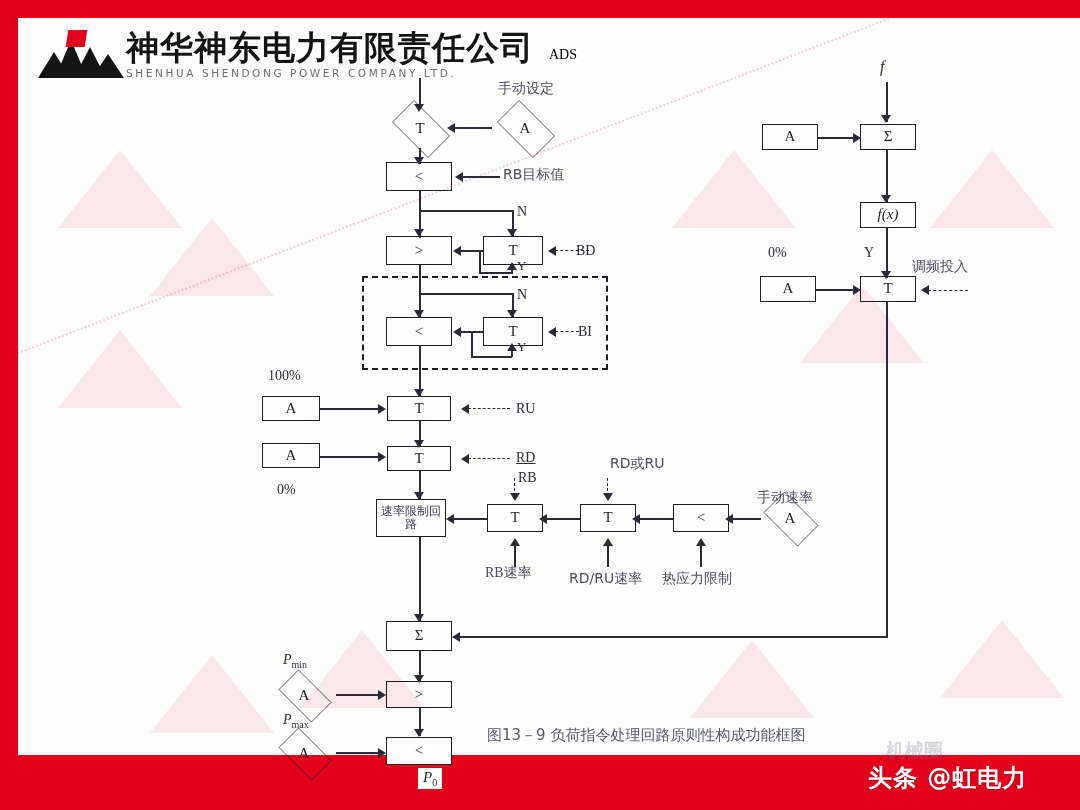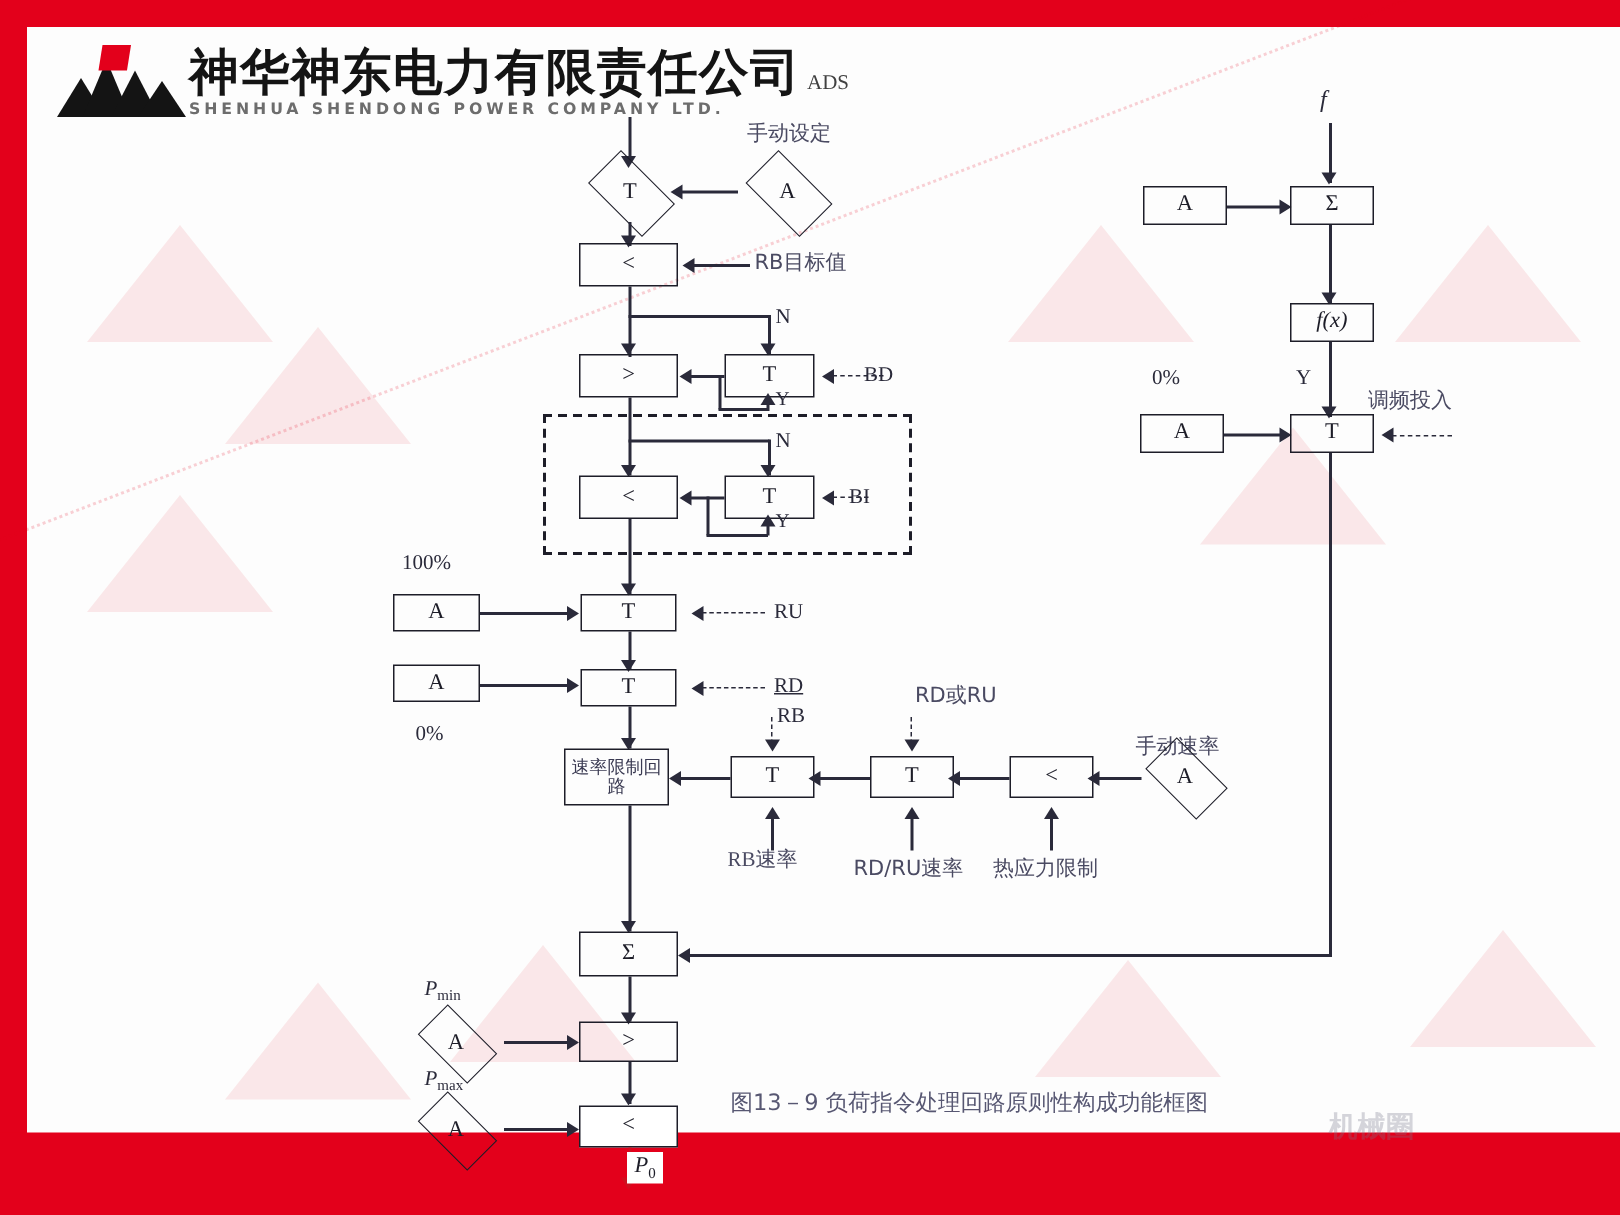--- a/index.html
+++ b/index.html
@@ -63,25 +63,25 @@
   }
   #logo-text { display: flex; flex-direction: column; line-height: 1; }
   #logo-cn-row { display: flex; align-items: baseline; }
   #logo-cn {
     font-family: "DejaVu Sans", sans-serif;
     font-size: 33px; font-weight: 700; color: #141414;
     letter-spacing: 1px;
   }
   #logo-ads {
     font-family: "Liberation Serif", serif;
-    font-size: 14px; color: #404040; margin-left: 4px;
+    font-size: 14px; color: #000000; margin-left: 15px;
   }
   #logo-en {
     font-family: "DejaVu Sans", sans-serif;
-    font-size: 10.5px; font-weight: 700; color: #6d6d6d;
+    font-size: 10.5px; font-weight: 400; color: #6d6d6d;
     letter-spacing: 2.6px; margin-top: 4px;
   }
 
   
   .blk {
     position: absolute;
     border: 1.6px solid #1d1d28;
     background: transparent;
     display: flex; align-items: center; justify-content: center;
     font-family: "Liberation Serif", serif;
@@ -265,21 +265,21 @@
   <div class="lbl" style="left:517px; top:287px;">N</div>
 
   <div class="blk" style="left:386px; top:317px; width:66px; height:29px;">
     <span>&lt;</span>
   </div>
   <div class="blk" style="left:483px; top:317px; width:60px; height:29px;">
     <span>T</span>
   </div>
   <div class="dln h" style="left:555px; top:331px; width:24px;"></div>
   <div class="arw left" style="left:548px; top:327px;"></div>
-  <div class="lbl" style="left:566px; top:324px;text-align:right;">BI</div>
+  <div class="lbl" style="left:578px; top:324px;text-align:right;">BI</div>
 
   <div class="ln h" style="left:459px; top:331px; width:24px;"></div>
   <div class="arw left" style="left:453px; top:327px;"></div>
   <div class="ln v" style="left:471px; top:331px; height:26px;"></div>
   <div class="ln h" style="left:471px; top:356px; width:41px;"></div>
   <div class="ln v" style="left:511px; top:348px; height:9px;"></div>
   <div class="arw up" style="left:507px; top:343px;"></div>
   <div class="lbl sm" style="left:517px; top:339px;">Y</div>
 
   <div class="ln v" style="left:419px; top:346px; height:50px;"></div>
@@ -443,14 +443,15 @@
   <div class="arw left" style="left:921px; top:285px;"></div>
   <div class="lbl cn" style="left:912px; top:258px;">调频投入</div>
 
   <div class="ln v" style="left:886px; top:302px; height:336px;"></div>
   <div class="ln h" style="left:458px; top:636px; width:429px;"></div>
   <div class="arw left" style="left:452px; top:632px;"></div>
 
   <div id="caption">图13－9 负荷指令处理回路原则性构成功能框图</div>
 
   <div id="wm-ghost">机械圈</div>
+  <div id="wm-account">头条 @虹电力</div>
 
 </div>
 
 </body></html>

